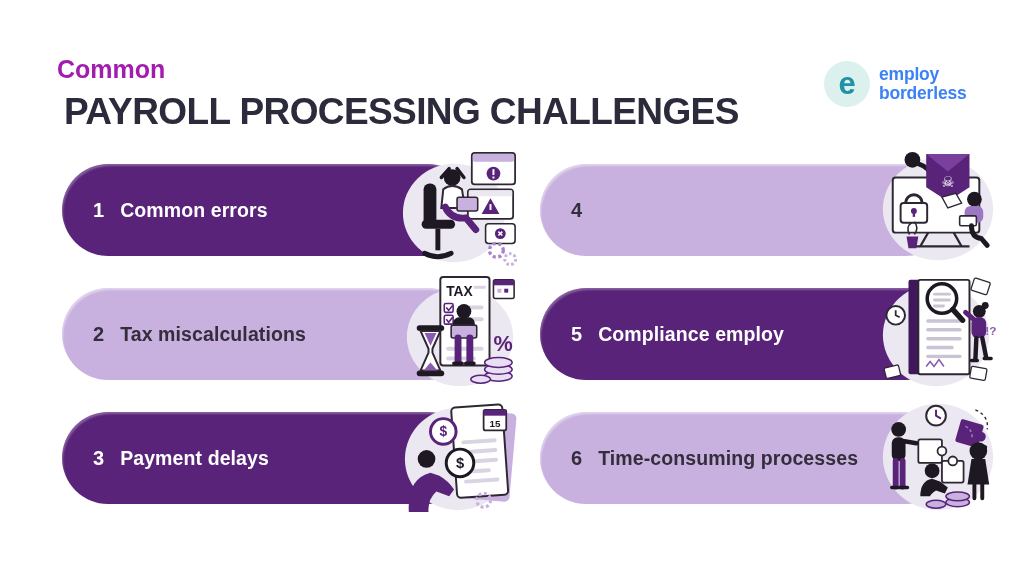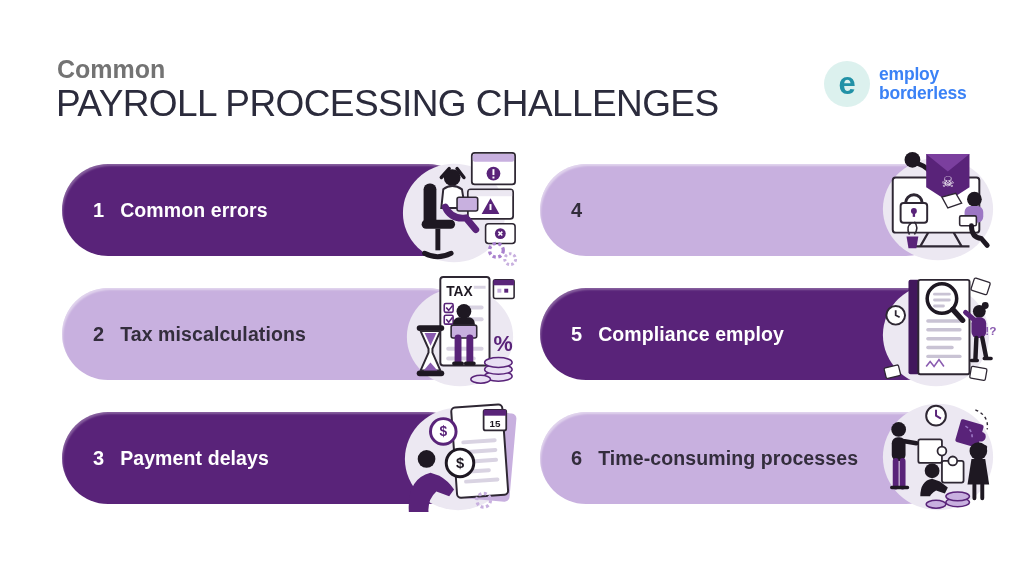--- a/index.html
+++ b/index.html
@@ -1,21 +1,21 @@
 <!DOCTYPE html>
 <html><head>
 <meta charset="utf-8">
 <style>
   html,body{margin:0;padding:0;background:#fff;}
   body{width:1024px;height:576px;overflow:hidden;font-family:"Liberation Sans",sans-serif;}
   .page{position:relative;width:1024px;height:576px;background:#FFFFFF;}
 
   
-  .kicker{position:absolute;left:57px;top:55px;font-size:25px;font-weight:700;color:#737373;}
-  .title{position:absolute;left:56px;top:83px;margin:0;font-size:37px;font-weight:400;letter-spacing:-0.6px;color:#2B2B3C;white-space:nowrap;text-align:right;}
+  .kicker{position:absolute;left:57px;top:55px;font-size:25px;font-weight:700;color:#a21caf;}
+  .title{position:absolute;left:56px;top:83px;margin:8px;font-size:37px;font-weight:700;letter-spacing:-0.6px;color:#2B2B3C;white-space:nowrap;text-align:right;}
 
   .logo{position:absolute;left:824px;top:61px;display:flex;align-items:center;gap:9px;}
   .logo-mark{width:46px;height:46px;border-radius:50%;background:#DCF1EE;color:#2191A6;
     font-weight:700;font-size:31px;display:flex;align-items:center;justify-content:center;}
   .logo-text{font-size:17.5px;font-weight:700;color:#3b82f6;line-height:1.07;letter-spacing:-0.2px;}
 
   
   .grid{position:absolute;left:62px;top:164px;display:grid;grid-template-columns:450px 450px;column-gap:28px;row-gap:32px;}
   .card{position:relative;width:450px;height:92px;}
   .pill{position:absolute;left:0;top:0;height:92px;width:412px;border-radius:46px;

